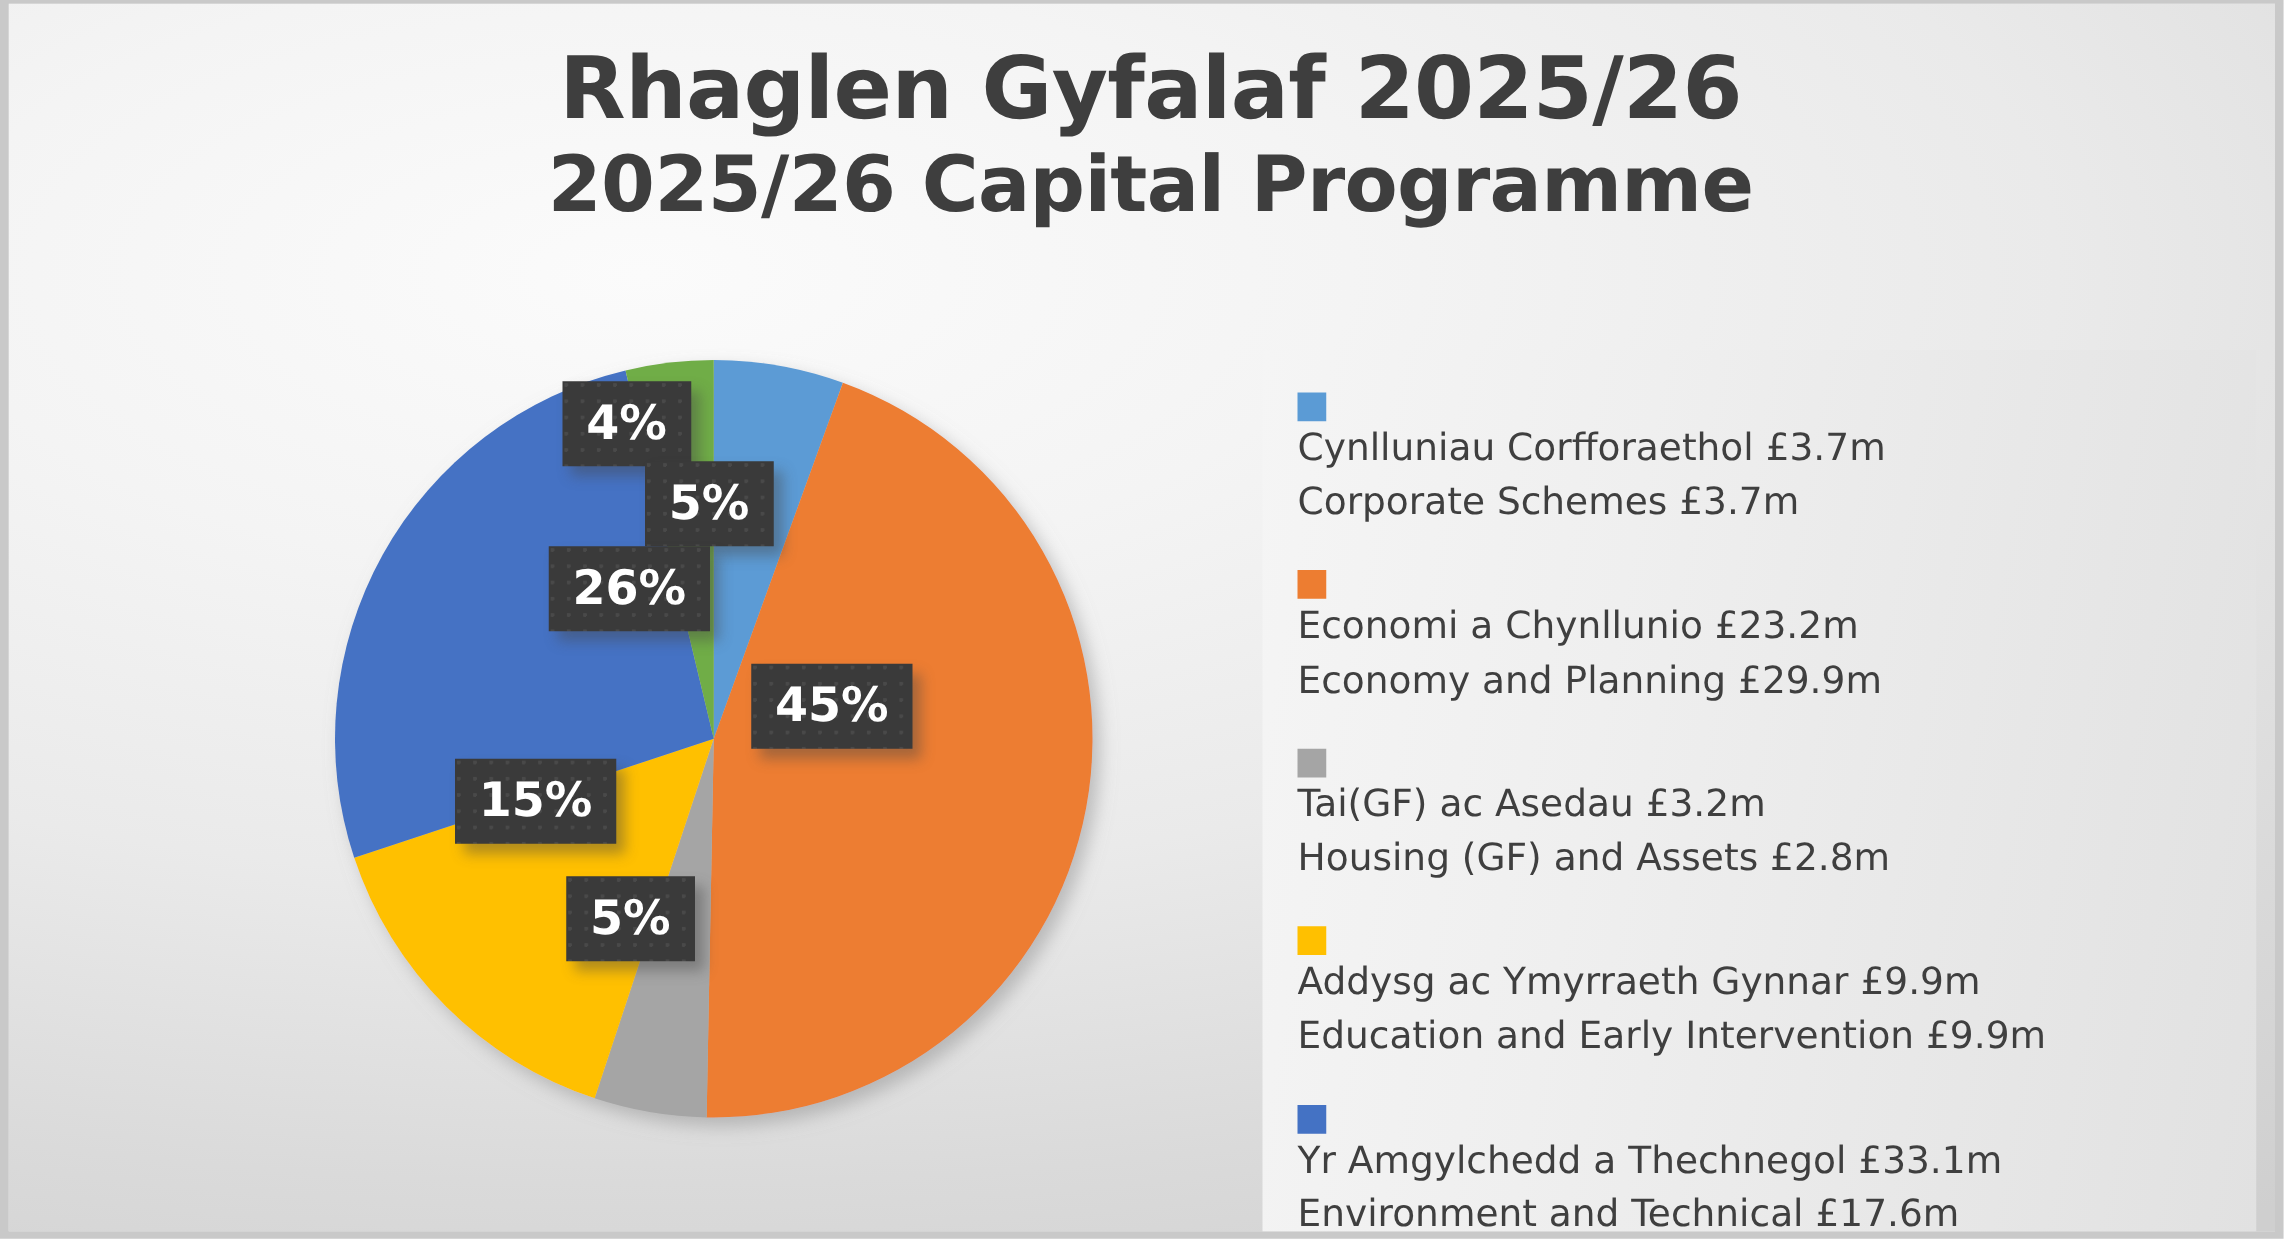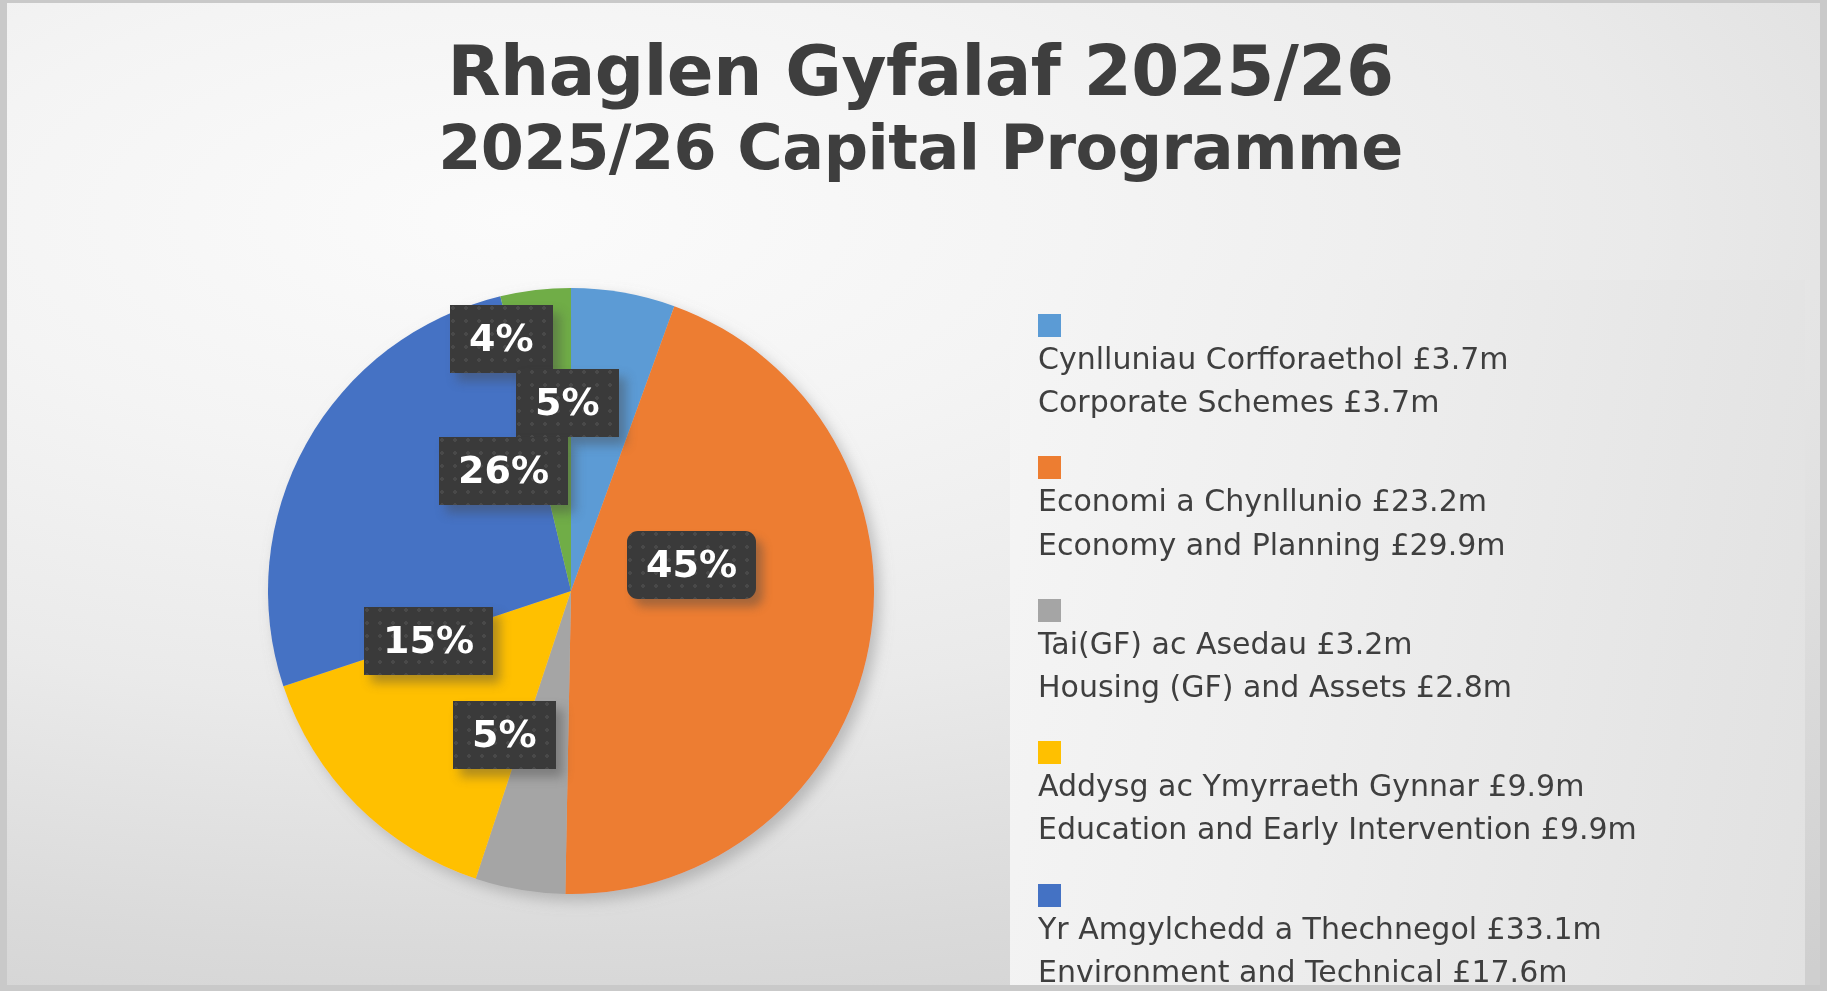--- a/index.html
+++ b/index.html
@@ -136,21 +136,21 @@
           <path d="M 306 306 L 235.40 11.34 A 303 303 0 0 1 306.00 3.00 Z" fill="#70AD47">
             <title>Gofal Cymdeithasol / Social Care — £2.5m (4%)</title>
           </path>
         </g>
     </svg>
   </div>
 
   <div class="data-label" style="left:443px; top:302px;">4%</div>
   <div class="data-label" style="left:509px; top:366px;">5%</div>
   <div class="data-label" style="left:385px; top:434px;margin-left:47px;">26%</div>
-  <div class="data-label" style="left:620px; top:528px;border-radius:11px;">45%</div>
+  <div class="data-label" style="left:594px; top:528px;">45%</div>
   <div class="data-label" style="left:357px; top:604px;">15%</div>
   <div class="data-label" style="left:446px; top:698px;">5%</div>
 
   <div id="legend">
       <div class="legend-item">
         <span class="legend-swatch" style="background-color: rgb(91, 155, 213);"></span>
         <span class="legend-text">
           <span>Cynlluniau Corfforaethol £3.7m</span>
           <span>Corporate Schemes £3.7m</span>
         </span>

